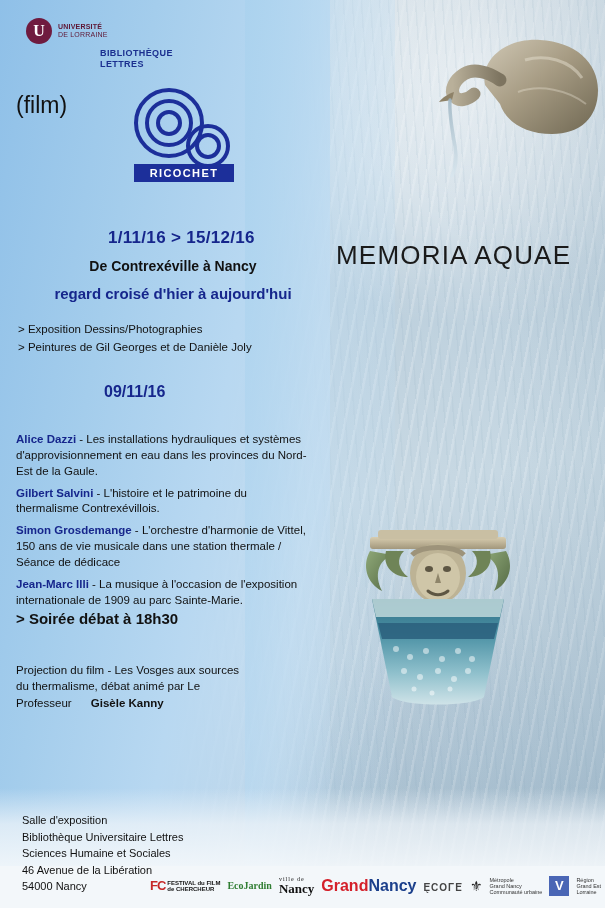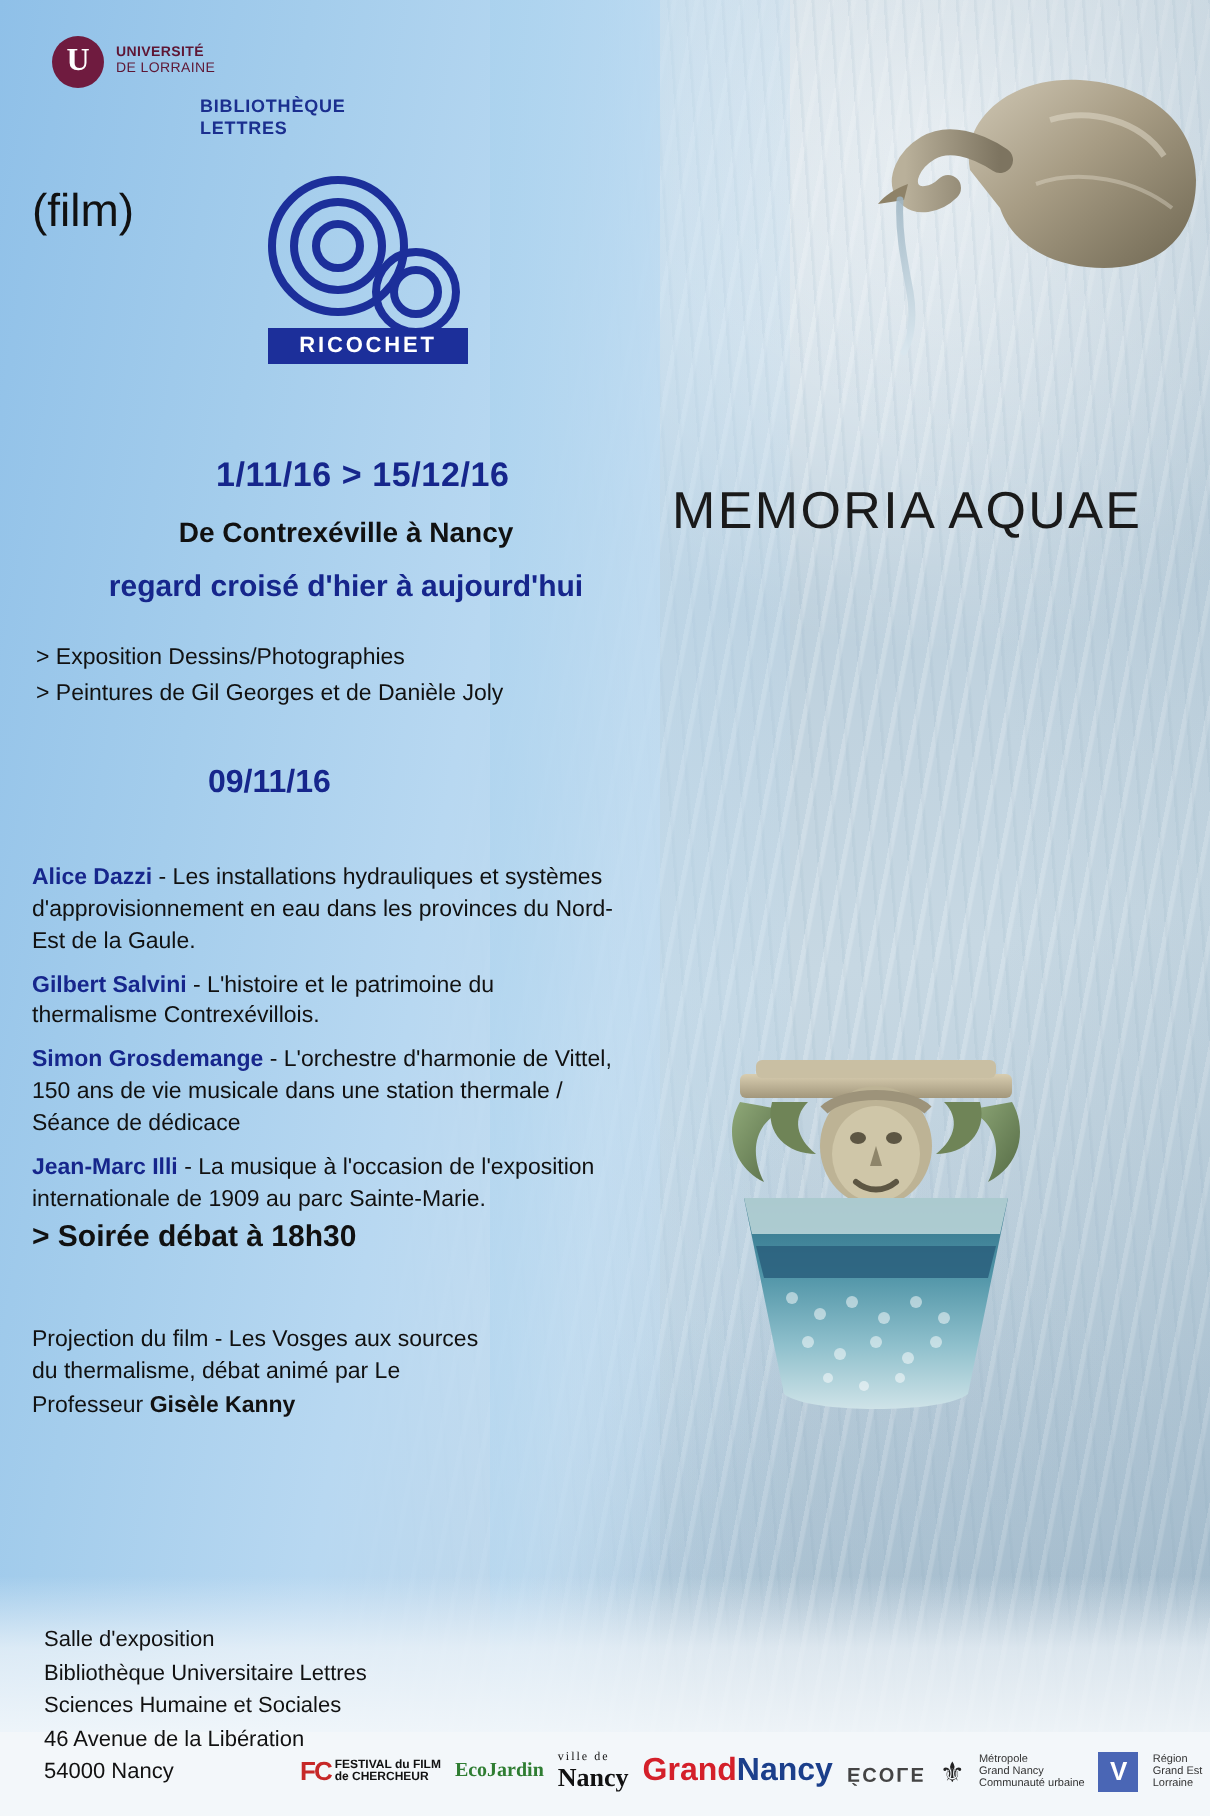--- a/index.html
+++ b/index.html
@@ -259,21 +259,21 @@
   }
   .soiree-body {
     position: absolute;
     left: 16px;
     top: 662px;
     width: 290px;
     font-size: 11.5px;
     line-height: 1.42;
     color: #111111;
   }
-  .soiree-body b { color: #111111; }
+  .soiree-body b { color: #111111; margin-left: 16px; }
   .venue {
     position: absolute;
     left: 22px;
     top: 812px;
     font-size: 11px;
     line-height: 1.5;
     color: #111111;
   }
   
   .sponsors {

